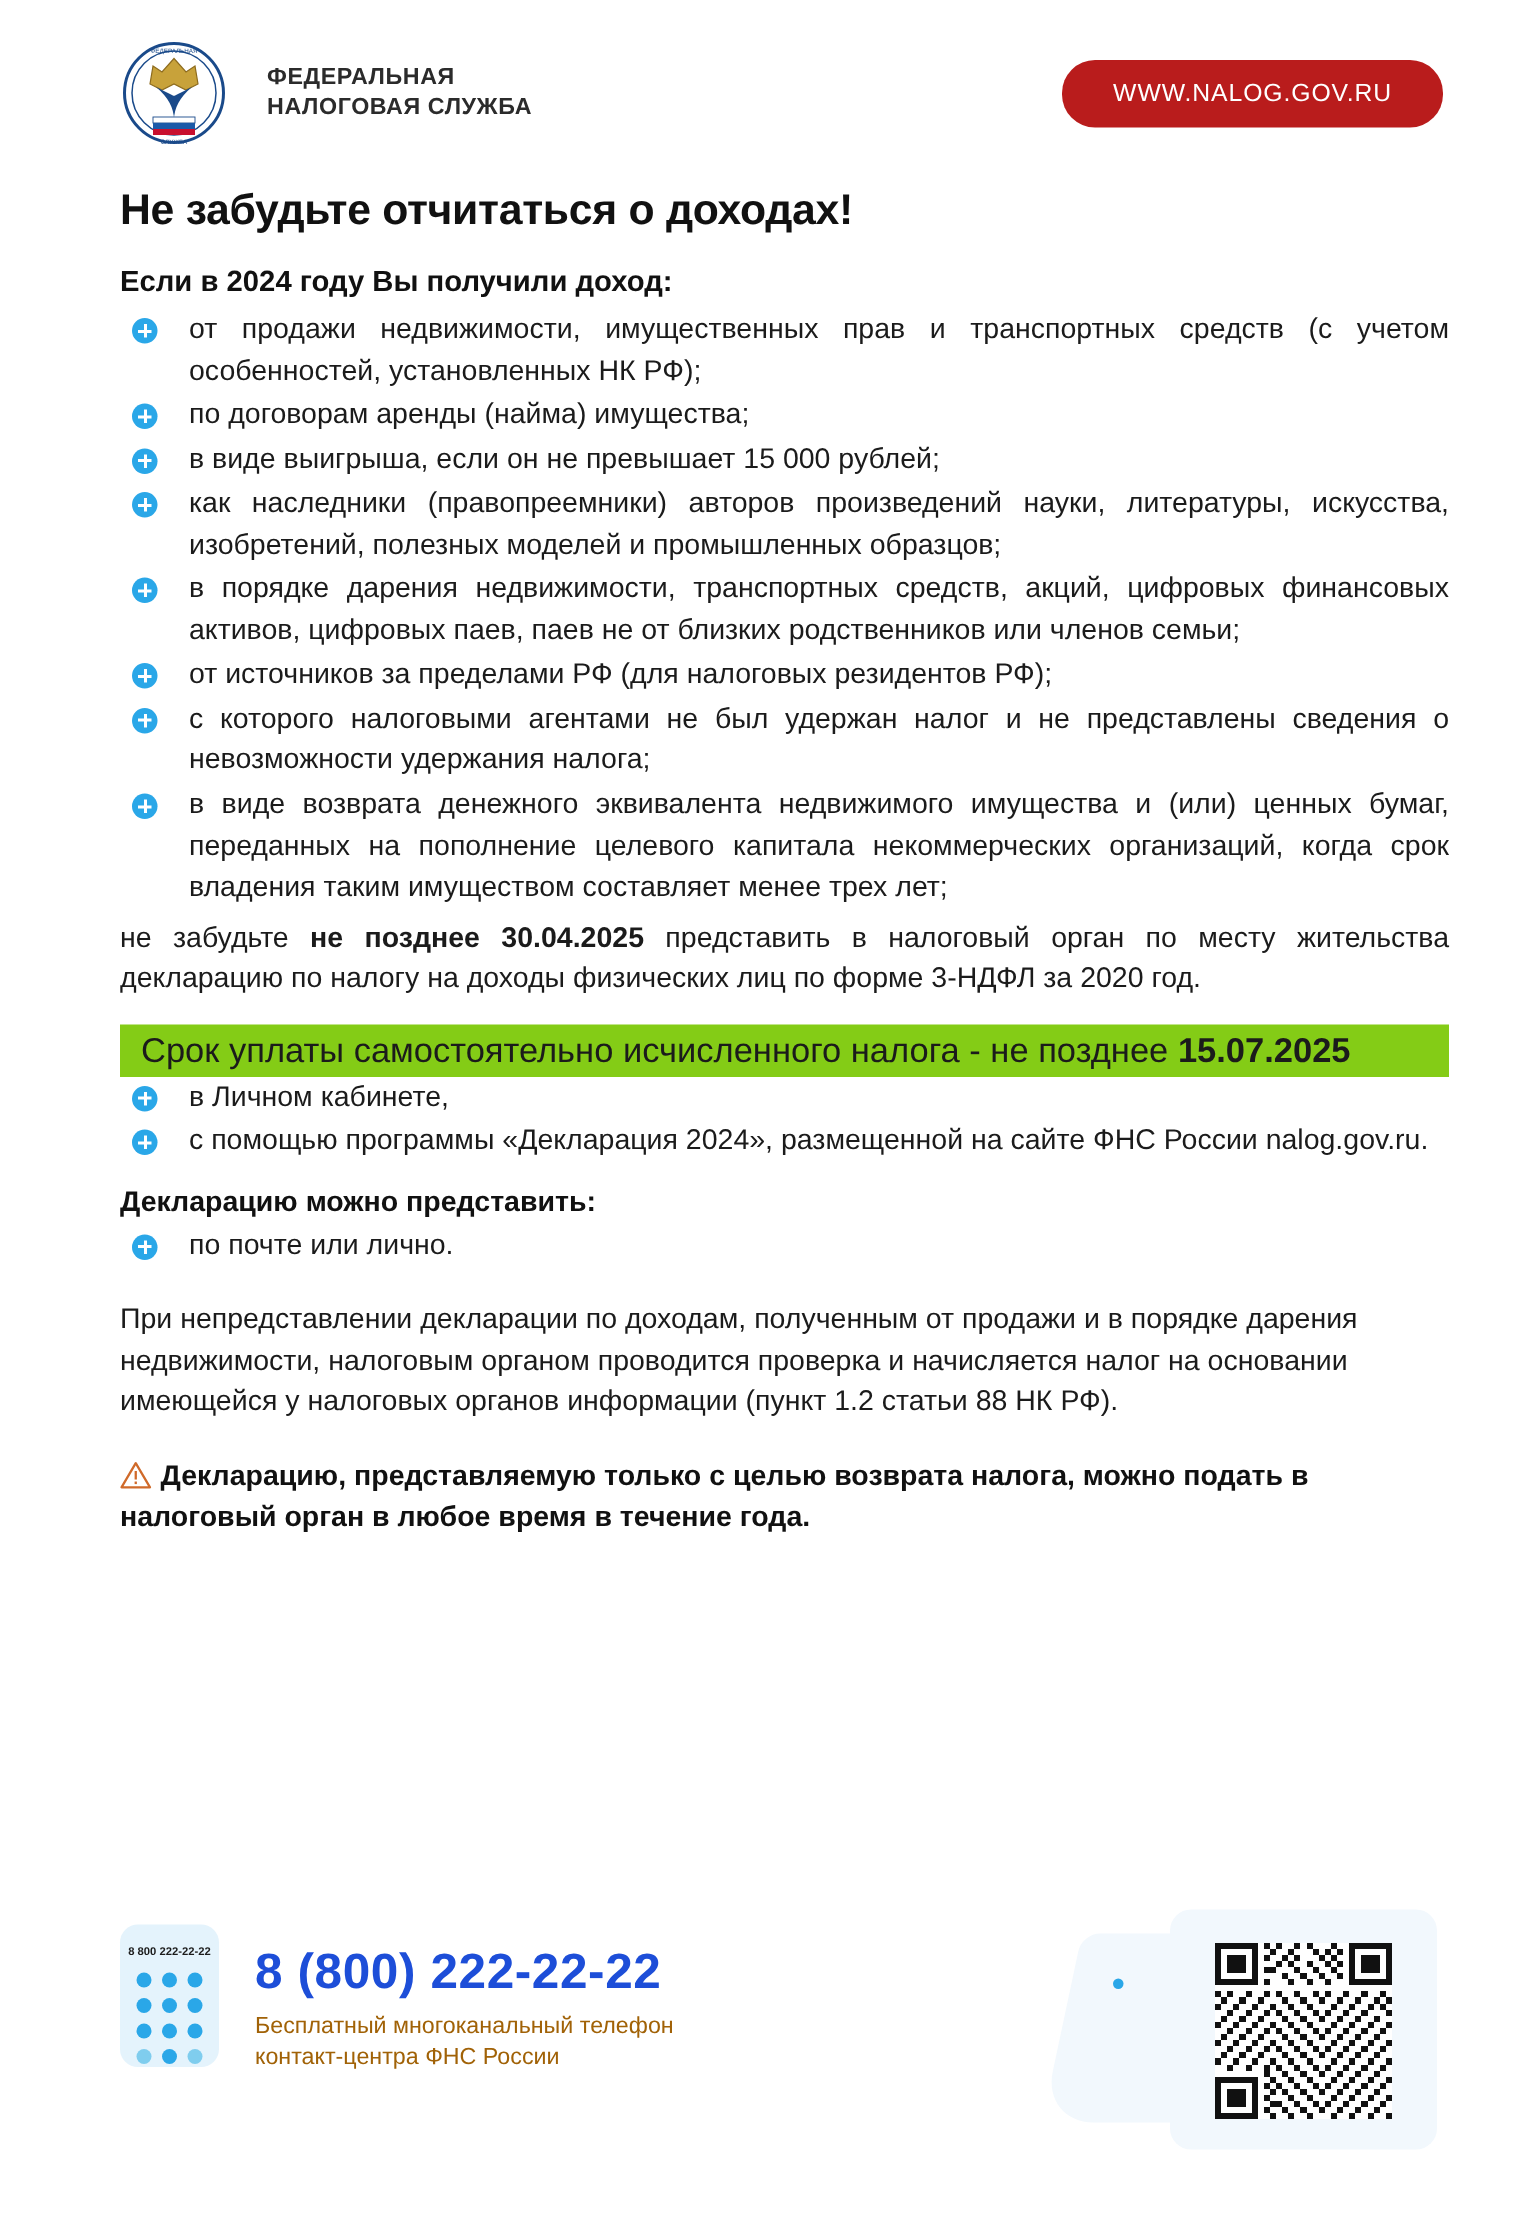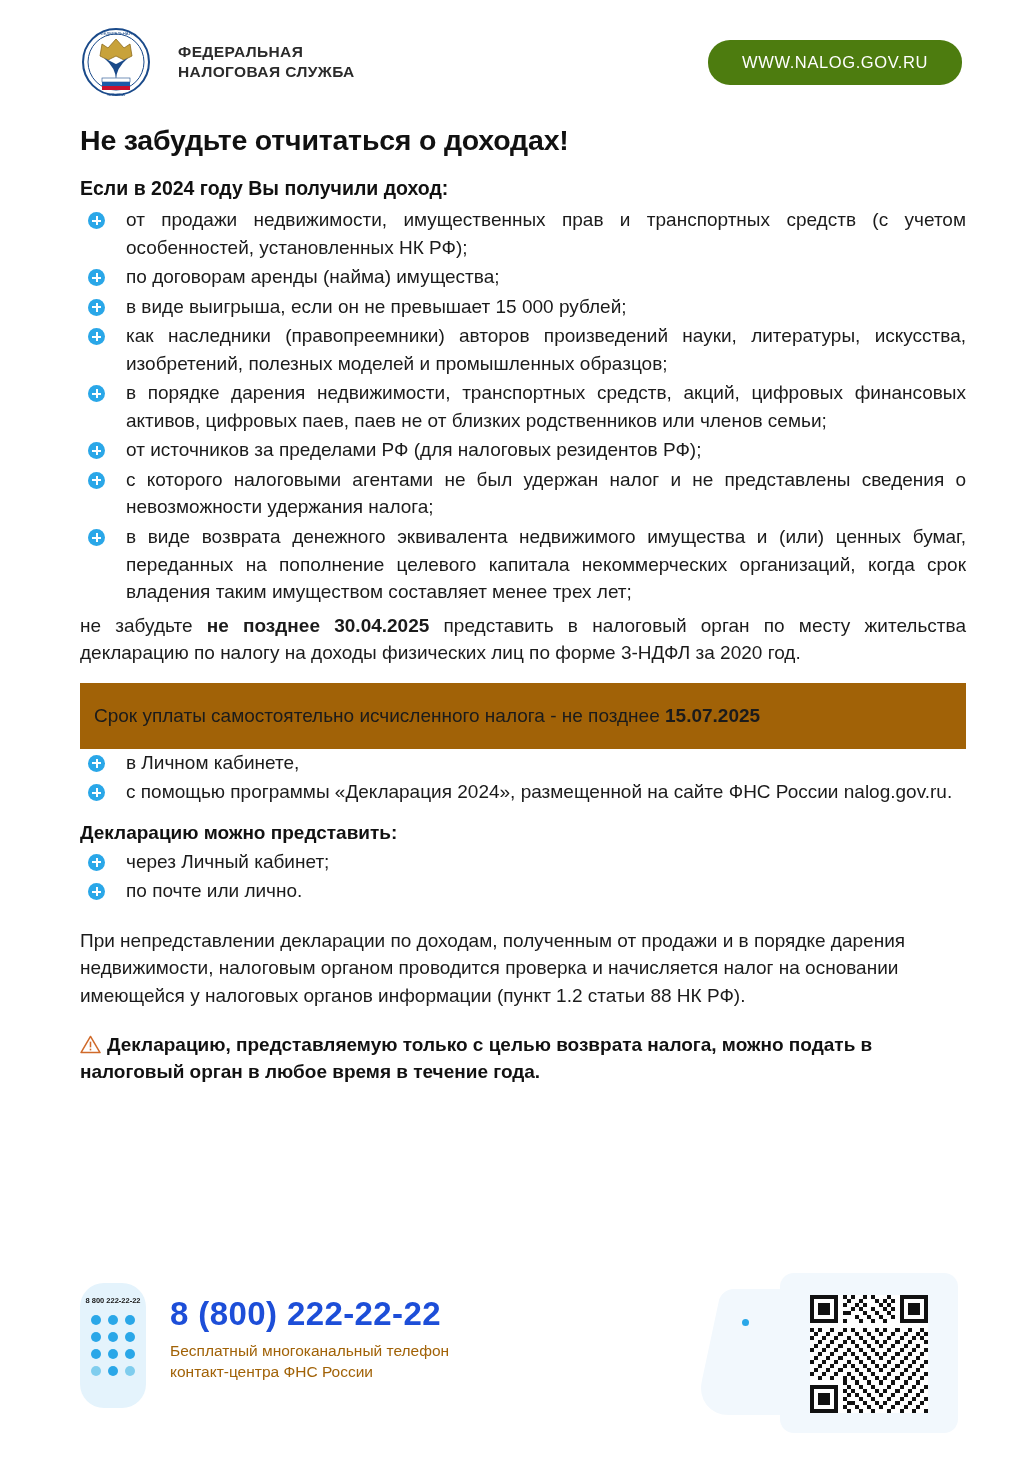--- a/index.html
+++ b/index.html
@@ -46,21 +46,21 @@
   }
   .brand-text {
     font-size: 15.5px;
     font-weight: bold;
     line-height: 1.28;
     letter-spacing: 0.4px;
     color: #2b2b2b;
     text-transform: uppercase;
   }
   .site-pill {
-    background: #4d7c0f;
+    background: #b91c1c;
     color: #ffffff;
     border-radius: 22px;
     padding: 13px 34px;
     font-size: 16.5px;
     letter-spacing: 0.6px;
     font-weight: 500;
     margin-right: 4px;
     white-space: nowrap;
   }
 
@@ -132,24 +132,24 @@
     margin: 6px 0 0 22px;
     text-align: justify;
     text-justify: inter-word;
     color: #1b1b1b;
   }
   .para.left { text-align: left; }
   .para b { font-weight: bold; }
 
   
   .highlight {
-    background: #a16207;
+    background: #84cc16;
     margin: 16px 0 0 22px;
-    padding: 22px 14px;
-    font-size: 19px;
+    padding: 4px 14px;
+    font-size: 23px;
     color: #1b1b1b;
   }
   .highlight b { font-weight: bold; }
 
   
   .warning {
     margin: 22px 0 0 22px;
     font-size: 19px;
     line-height: 1.42;
     font-weight: bold;
@@ -175,22 +175,22 @@
   .phone-block {
     position: absolute;
     left: 22px;
     top: 10px;
     display: flex;
     align-items: flex-start;
     gap: 24px;
   }
   .phone-graphic {
     width: 66px;
-    height: 125px;
-    border-radius: 24px;
+    height: 95px;
+    border-radius: 12px;
     background: #e4f3fc;
     position: relative;
     flex: 0 0 66px;
   }
   .phone-graphic .ph-num {
     position: absolute;
     top: 13px;
     left: 0;
     right: 0;
     text-align: center;
@@ -318,21 +318,20 @@
 
   <div class="highlight"><span>Срок уплаты самостоятельно исчисленного налога - не позднее </span><b>15.07.2025</b></div>
 
   <ul class="bullets">
     <li><span class="bullet-icon"></span><span>в Личном кабинете,</span></li>
     <li><span class="bullet-icon"></span><span>с помощью программы «Декларация 2024», размещенной на сайте ФНС России nalog.gov.ru.</span></li>
   </ul>
 
   <h3 class="section-title">Декларацию можно представить:</h3>
   <ul class="bullets tight">
-    <li><span class="bullet-icon"></span><span>через Личный кабинет;</span></li>
     <li><span class="bullet-icon"></span><span>по почте или лично.</span></li>
   </ul>
 
   <p class="para left" style="margin-top:22px;">При непредставлении декларации по доходам, полученным от продажи и в порядке дарения недвижимости, налоговым органом проводится проверка и начисляется налог на основании имеющейся у налоговых органов информации (пункт 1.2 статьи 88 НК РФ).</p>
 
   <p class="warning">
     <span class="warn-icon">
       <svg viewBox="0 0 22 20" width="21" height="19" aria-hidden="true">
         <path d="M11 1.5 L21 18.5 L1 18.5 Z" fill="none" stroke="#d06a2a" stroke-width="1.6" stroke-linejoin="round"></path>
         <rect x="10.2" y="7" width="1.6" height="6" fill="#d06a2a"></rect>

